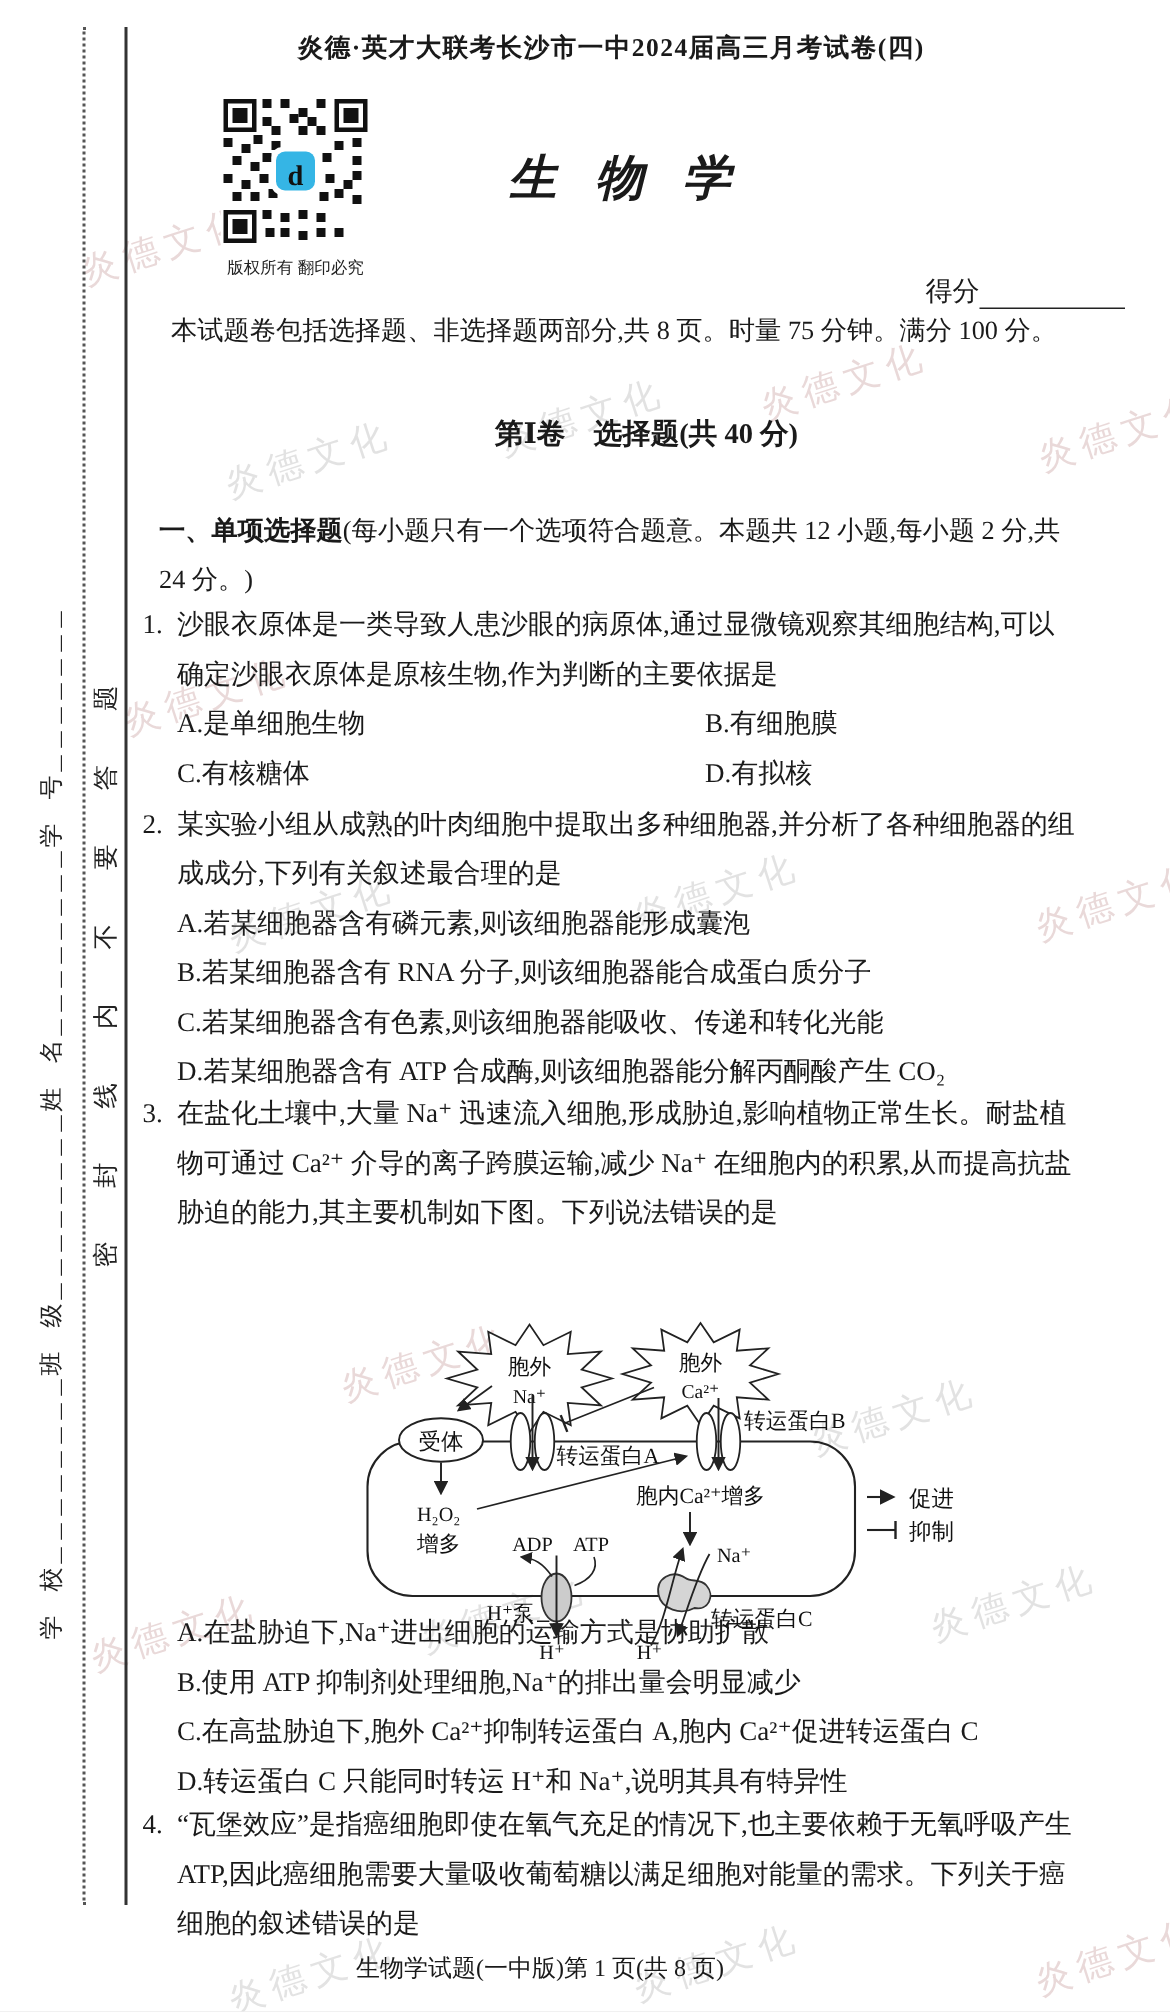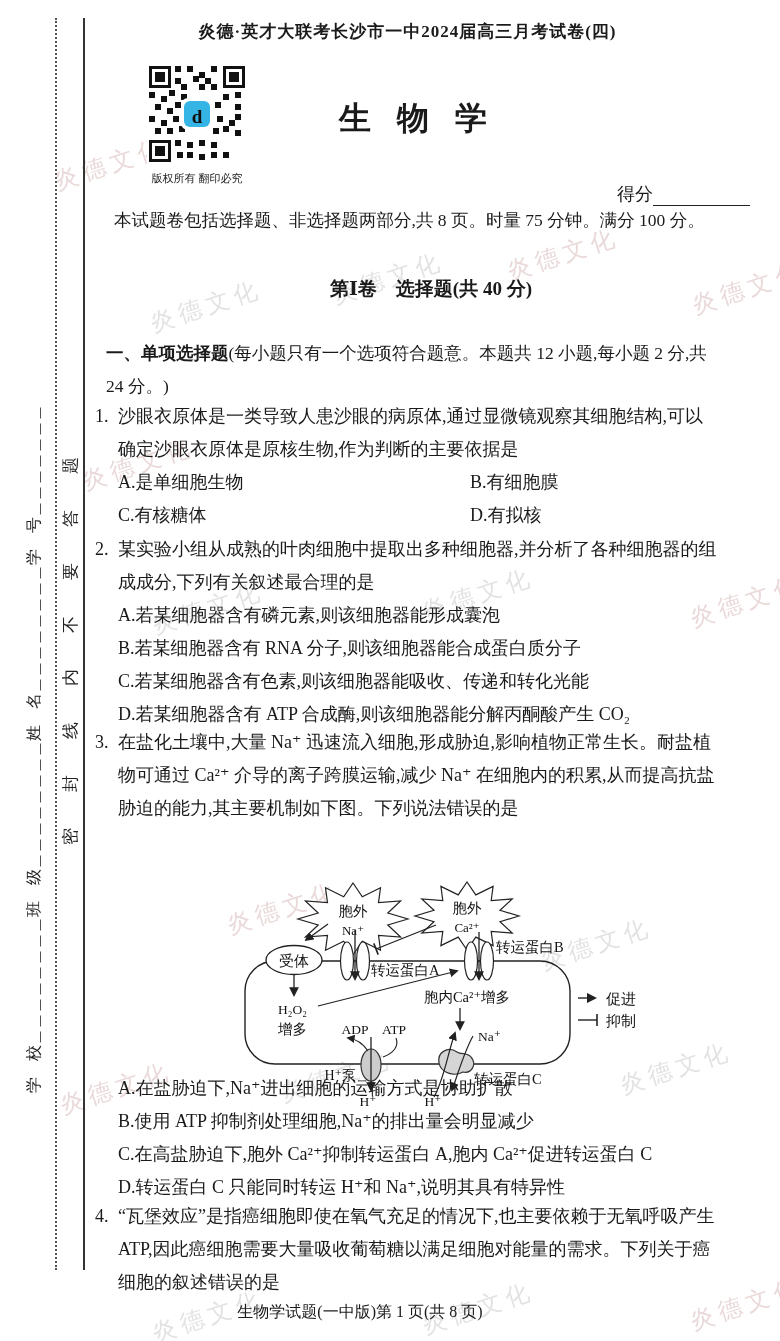--- a/index.html
+++ b/index.html
@@ -16,21 +16,21 @@
       transform:rotate(-90deg);transform-origin:0 0;white-space:nowrap;z-index:1;}
   .margin-seal{position:absolute;left:59px;top:845px;width:420px;font-size:17px;color:#222;
       letter-spacing:36px;transform:rotate(-90deg);transform-origin:0 0;white-space:nowrap;z-index:1;}
   
   .exam-title{position:absolute;left:75px;top:20px;width:665px;text-align:center;
       font-size:17px;font-weight:bold;letter-spacing:1px;white-space:nowrap;z-index:2;}
   .qr{position:absolute;left:147px;top:64px;z-index:2;}
   .qr-caption{position:absolute;left:140px;top:171px;width:114px;text-align:center;
       font-size:11px;font-family:"Liberation Sans","DejaVu Sans",sans-serif;color:#222;z-index:2;}
   .subject-title{position:absolute;left:95px;top:97px;width:645px;text-align:center;
-      font-size:32px;font-weight:bold;letter-spacing:9px;z-index:2;}
+      font-size:32px;font-weight:bold;letter-spacing:9px;z-index:2;font-style:italic;}
   .score{position:absolute;left:617px;top:182px;font-size:18px;z-index:2;}
   .score-line{display:inline-block;width:97px;height:21px;border-bottom:1.5px solid #222;vertical-align:bottom;}
   
   .intro{position:absolute;left:114px;top:208px;width:655px;font-size:17.5px;z-index:2;white-space:nowrap;}
   .section-title{position:absolute;left:95px;top:276px;width:672px;text-align:center;
       font-size:19px;font-weight:bold;z-index:2;}
   .part-head{position:absolute;left:95px;top:337px;width:680px;font-size:17.5px;z-index:2;margin-left:11px;}
   .part-head .line{height:33px;line-height:33px;white-space:nowrap;}
   .bold{font-weight:bold;}
   .q{position:absolute;left:95px;width:676px;font-size:18px;z-index:2;padding-left:23px;}

